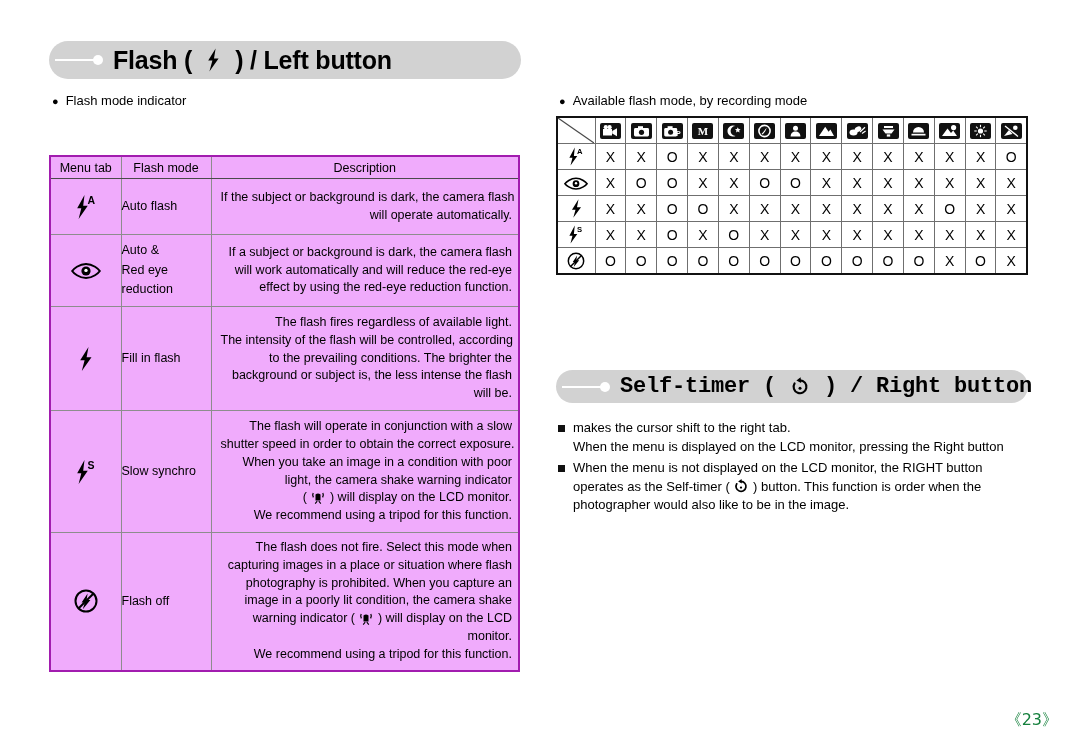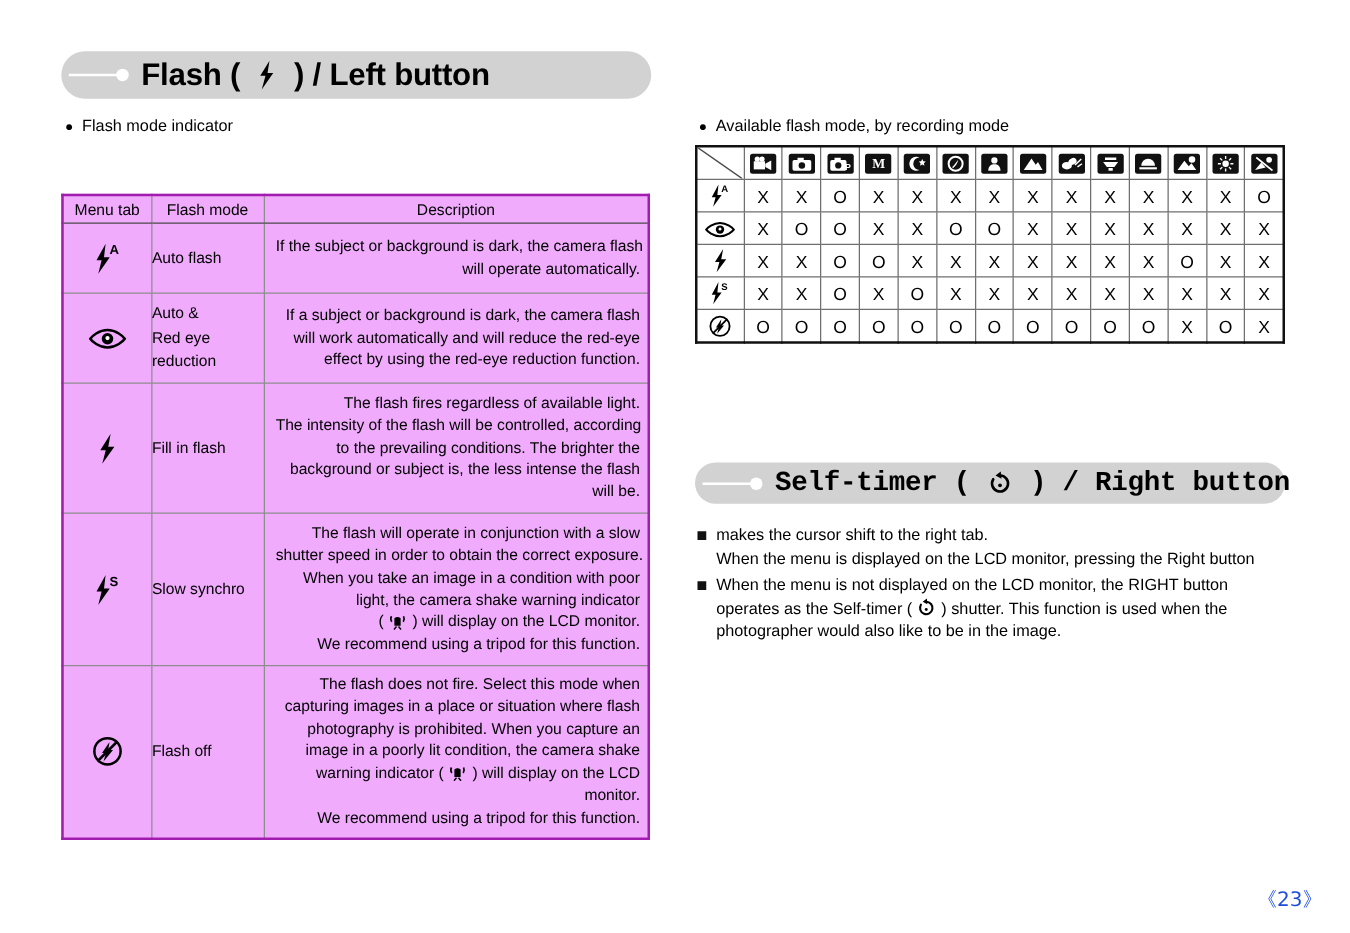--- a/index.html
+++ b/index.html
@@ -192,21 +192,21 @@
   }
   #selftimer-body .txt div { white-space: nowrap; }
   .inline-ico { display: inline-block; vertical-align: -3px; line-height: 0; }
 
   
   #page-number {
     position: absolute;
     right: 22px;
     bottom: 15px;
     font-size: 16px;
-    color: #1d4ed8;
+    color: #15803d;
     font-family: "DejaVu Sans", sans-serif;
   }
 </style>
 </head>
 <body>
 
 <div class="pill" id="flash-header">
   <span class="lead">
     <span class="bar"></span>
       <span class="dot"></span>
@@ -625,20 +625,20 @@
       <div>When the menu is not displayed on the LCD monitor, the RIGHT button</div>
       <div>
         <span>operates as the Self-timer (</span>
         <span class="inline-ico">
           <svg width="16" height="16" viewBox="0 0 18 18">
             <path d="M9 3.8 A5.6 5.6 0 1 1 4.2 6.5" fill="none" stroke="#000" stroke-width="1.9" stroke-linecap="round"></path>
             <path d="M9.6 1.0 L5.8 3.8 L10.0 6.1 Z" fill="#000"></path>
             <circle cx="9" cy="10.8" r="1.3" fill="#000"></circle>
           </svg>
         </span>
-        <span>) shutter. This function is used when the</span>
+        <span>) button. This function is order when the</span>
       </div>
       <div>photographer would also like to be in the image.</div>
     </span>
   </div>
 </div>
 
 <div id="page-number">《23》</div>
 
 </body></html>

